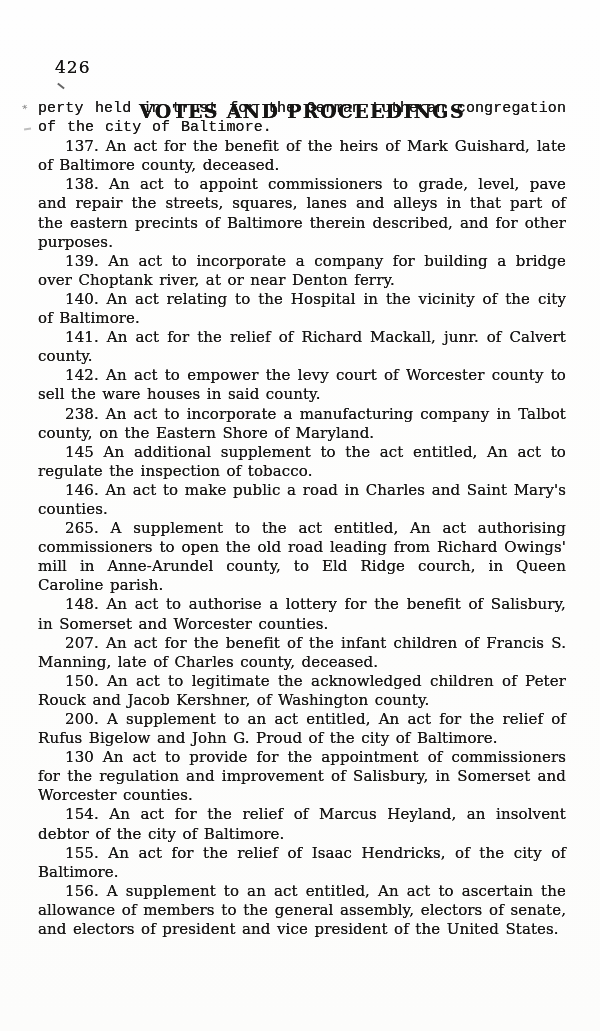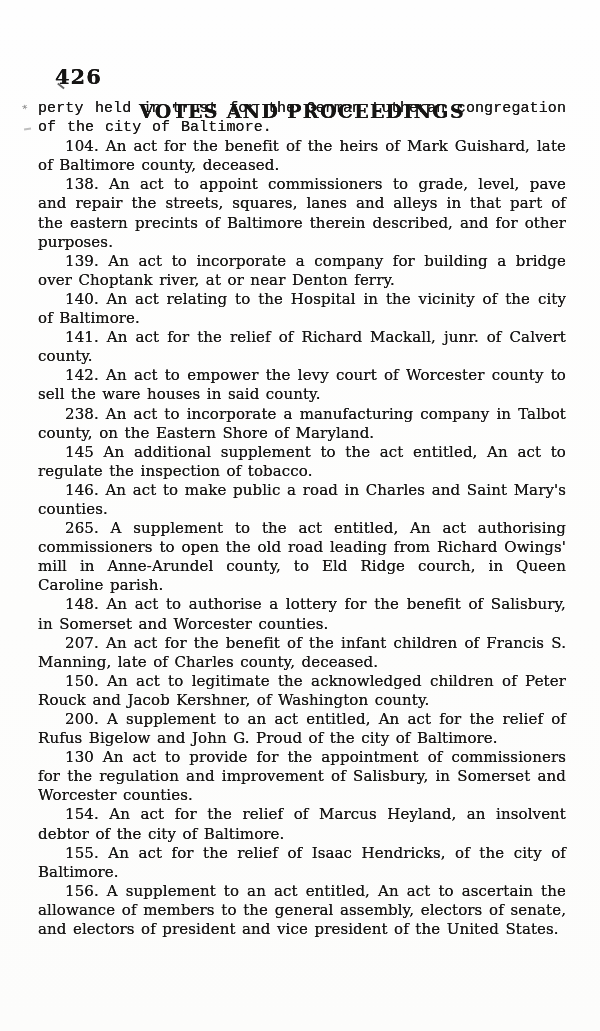--- a/index.html
+++ b/index.html
@@ -19,23 +19,23 @@
     padding: 56px 34px 0 38px;
   }
   .page-header {
     position: relative;
     height: 26px;
     margin-bottom: 17px;
   }
   .page-number {
     position: absolute;
     left: 17px;
-    top: 8px;
-    font-size: 21px;
-    font-weight: bold;
+    top: 1px;
+    font-size: 17px;
+    font-weight: normal;
     letter-spacing: 1px;
     text-shadow: 0 0 0.5px currentColor;
   }
   .page-title {
     position: absolute;
     left: 0;
     right: 0;
     top: 0;
     text-align: center;
     font-size: 19px;
@@ -99,21 +99,21 @@
   <span class="margin-mark-2"></span>
   <span class="pagenum-flick"></span>
 
   <div class="page-header">
     <span class="page-number">426</span>
     <span class="page-title">VOTES AND PROCEEDINGS</span>
   </div>
 
   <div class="act-list">
       <p class="act no-indent">perty held in trust for the German Lutheran congregation of the city of Baltimore.</p>
-      <p class="act">104. An act for the benefit of the heirs of Mark Guishard, late of Baltimore county, deceased.</p>
+      <p class="act">137. An act for the benefit of the heirs of Mark Guishard, late of Baltimore county, deceased.</p>
       <p class="act">138. An act to appoint commissioners to grade, level, pave and repair the streets, squares, lanes and alleys in that part of the eastern precints of Baltimore therein described, and for other purposes.</p>
       <p class="act">139. An act to incorporate a company for building a bridge over Choptank river, at or near Denton ferry.</p>
       <p class="act">140. An act relating to the Hospital in the vicinity of the city of Baltimore.</p>
       <p class="act">141. An act for the relief of Richard Mackall, junr. of Calvert county.</p>
       <p class="act">142. An act to empower the levy court of Worcester county to sell the ware houses in said county.</p>
       <p class="act">238. An act to incorporate a manufacturing company in Talbot county, on the Eastern Shore of Maryland.</p>
       <p class="act">145 An additional supplement to the act entitled, An act to regulate the inspection of tobacco.</p>
       <p class="act">146. An act to make public a road in Charles and Saint Mary's counties.</p>
       <p class="act">265. A supplement to the act entitled, An act authorising commissioners to open the old road leading from Richard Owings' mill in Anne-Arundel county, to Eld Ridge courch, in Queen Caroline parish.</p>
       <p class="act">148. An act to authorise a lottery for the benefit of Salisbury, in Somerset and Worcester counties.</p>

